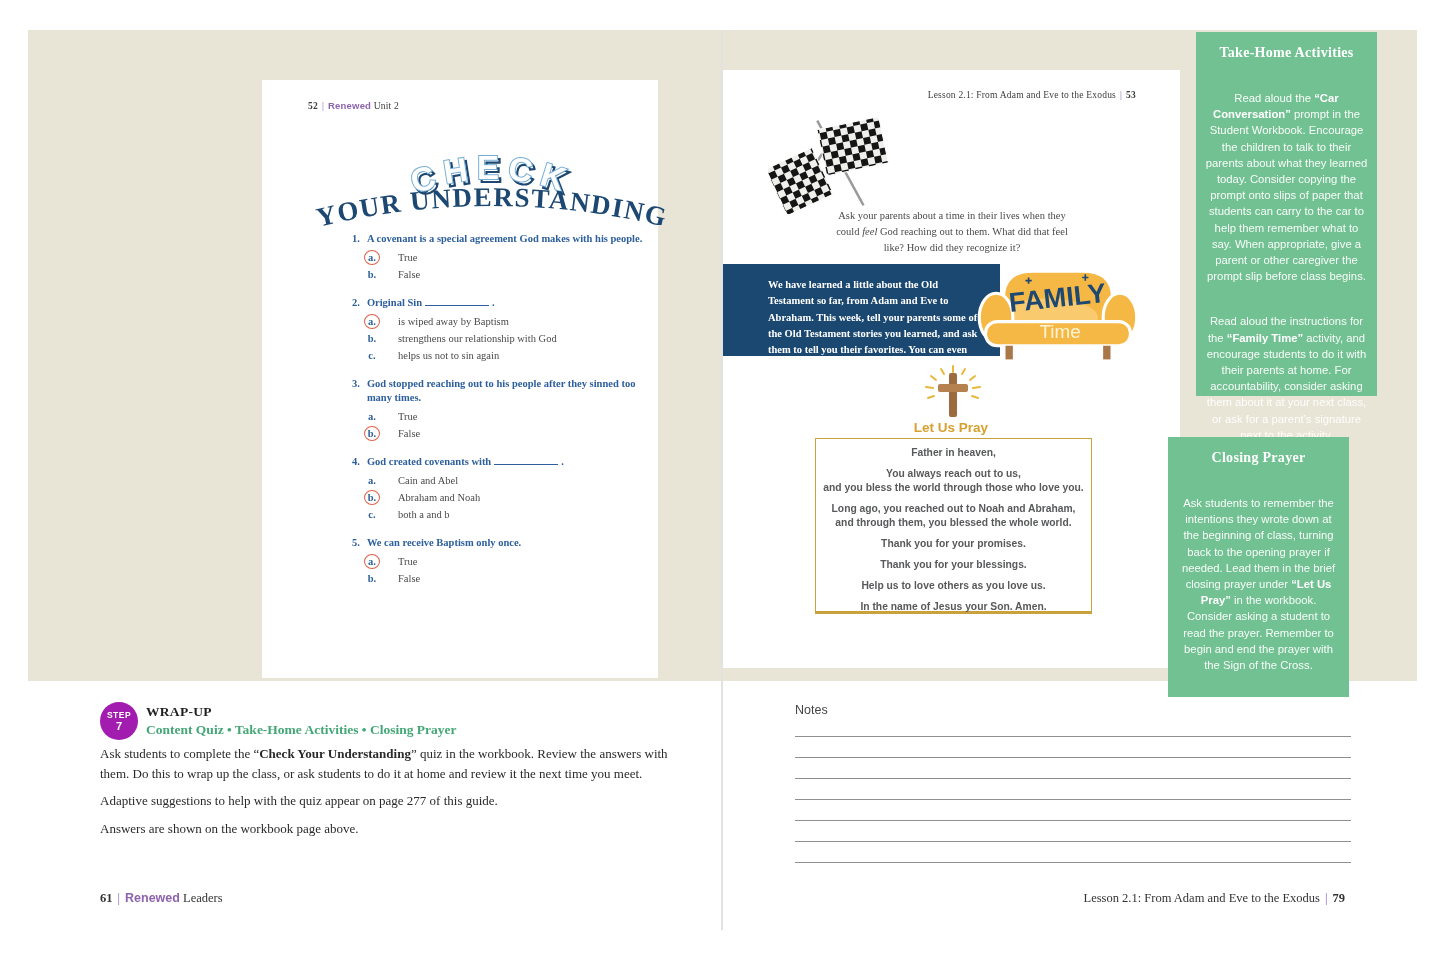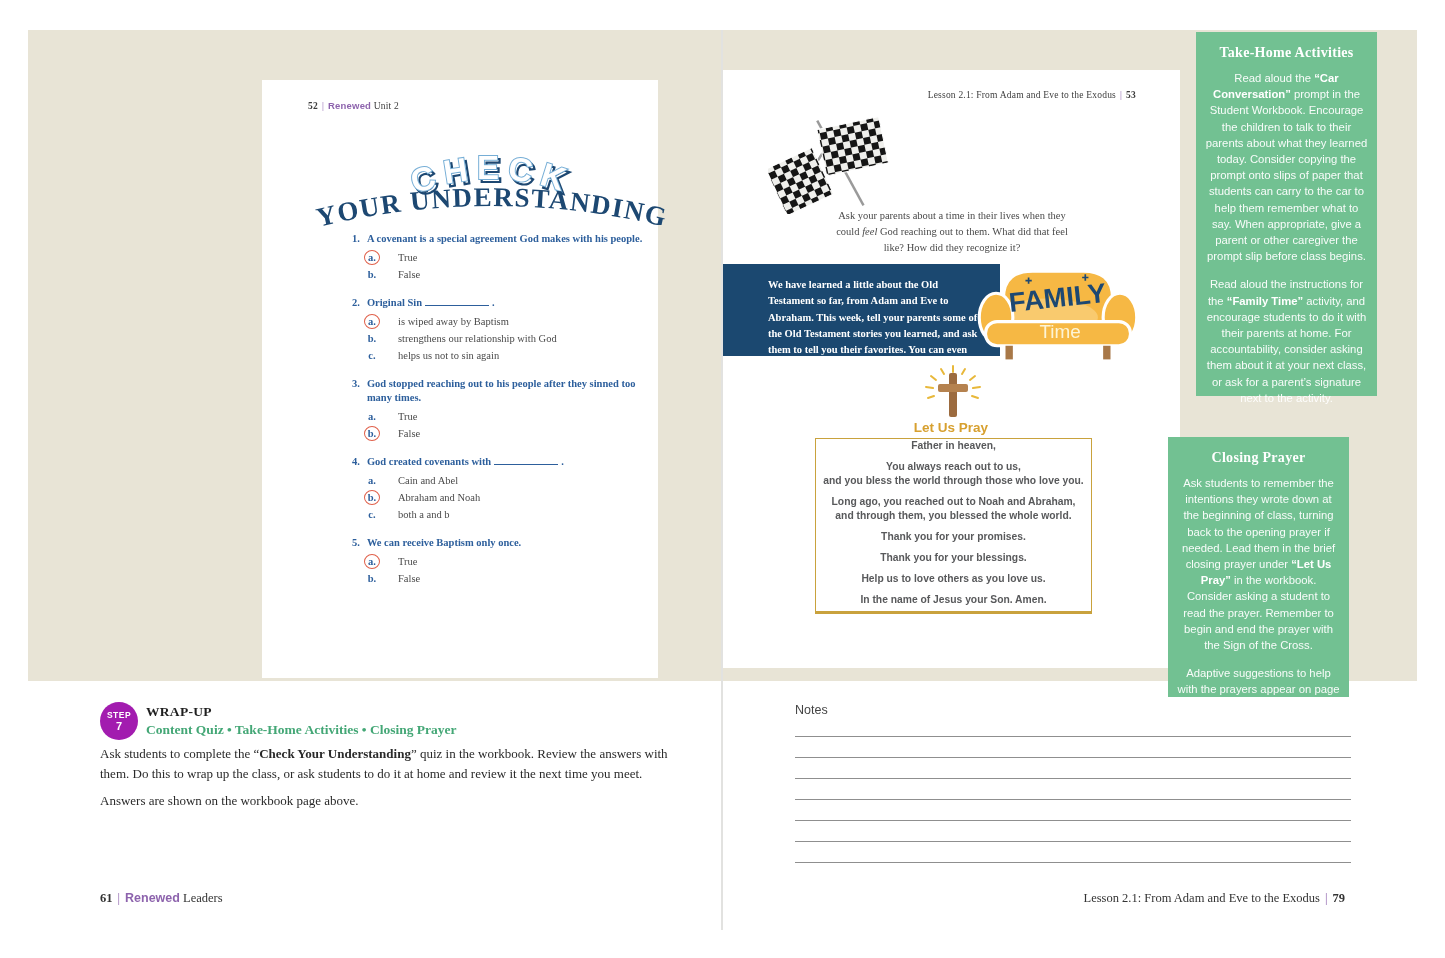--- a/index.html
+++ b/index.html
@@ -64,33 +64,33 @@
   #family-box { left:0; top:194px; width:278px; height:92px; background:#1b4870; }
   #family-text { position:absolute; left:46px; top:13px; width:210px; color:#ffffff;
                  font-size:10.5px; font-weight:bold; line-height:1.55; }
   #couch-svg { left:252px; top:186px; width:168px; height:106px; z-index:3; }
 
   
   #cross-svg { left:198px; top:294px; width:66px; height:56px; }
   #pray-label { left:0; top:350px; width:458px; text-align:center; color:#d7a02f;
                 font-family:"Liberation Sans", sans-serif; font-weight:bold; font-size:13.5px; }
   #pray-box { left:93px; top:368px; width:277px; height:176px;
-              border:1px solid #c9a23d; border-bottom-width:3px; }
+              border:1px solid #c9a23d; border-bottom-width:3px; padding-top:7px; }
   .pray-line { text-align:center; font-family:"Liberation Sans", sans-serif; font-weight:bold;
                font-size:10.3px; color:#58595b; line-height:14px; }
   .stz { margin-top:7px; }
 
   
   .green-box { background:#72c192; color:#ffffff; z-index:2; padding:13px 9px 0 9px; }
   #box-takehome { left:1196px; top:32px; width:181px; height:364px; }
   #box-closing  { left:1168px; top:437px; width:181px; height:260px; }
   .green-title { text-align:center; font-family:"Liberation Serif", serif; font-weight:bold;
                  font-size:14px; letter-spacing:.3px; margin-bottom:9px; }
   .green-p { text-align:center; font-family:"Liberation Sans", sans-serif; font-size:11.3px;
-             line-height:16.2px; color:rgba(255,255,255,.95); margin-bottom:12px; }
+             line-height:16.2px; color:rgba(255,255,255,.95); margin-bottom:12px;margin-top:29px; }
   .green-p b { color:#ffffff; }
 
   
   #step-badge { left:100px; top:702px; width:38px; height:38px; border-radius:50%;
                 background:#a21caf; color:#fff; display:flex; flex-direction:column;
                 align-items:center; justify-content:center;
                 font-family:"Liberation Sans", sans-serif; font-weight:bold; z-index:2;}
   #step-badge .s1 { font-size:8.5px; letter-spacing:.5px; line-height:9px; }
   #step-badge .s2 { font-size:11px; line-height:12px; }
   #wrapup-head { left:146px; top:704px; }
@@ -315,20 +315,21 @@
 <div class="abs" id="step-badge">
   <span class="s1">STEP</span>
   <span class="s2">7</span>
 </div>
 <div class="abs" id="wrapup-head">
   <div id="wrapup-title">WRAP-UP</div>
   <div id="wrapup-sub">Content Quiz • Take-Home Activities • Closing Prayer</div>
 </div>
 <div class="abs" id="wrapup-body">
   <p><span>Ask students to complete the “</span><b>Check Your Understanding</b><span>” quiz in the workbook. Review the answers with them. Do this to wrap up the class, or ask students to do it at home and review it the next time you meet.</span></p>
+  <p>Adaptive suggestions to help with the quiz appear on page 277 of this guide.</p>
   <p>Answers are shown on the workbook page above.</p>
 </div>
 
 <div class="abs" id="notes-label">Notes</div>
 <div class="abs" id="notes-lines">
   <div class="note-line"></div>
   <div class="note-line"></div>
   <div class="note-line"></div>
   <div class="note-line"></div>
   <div class="note-line"></div>

